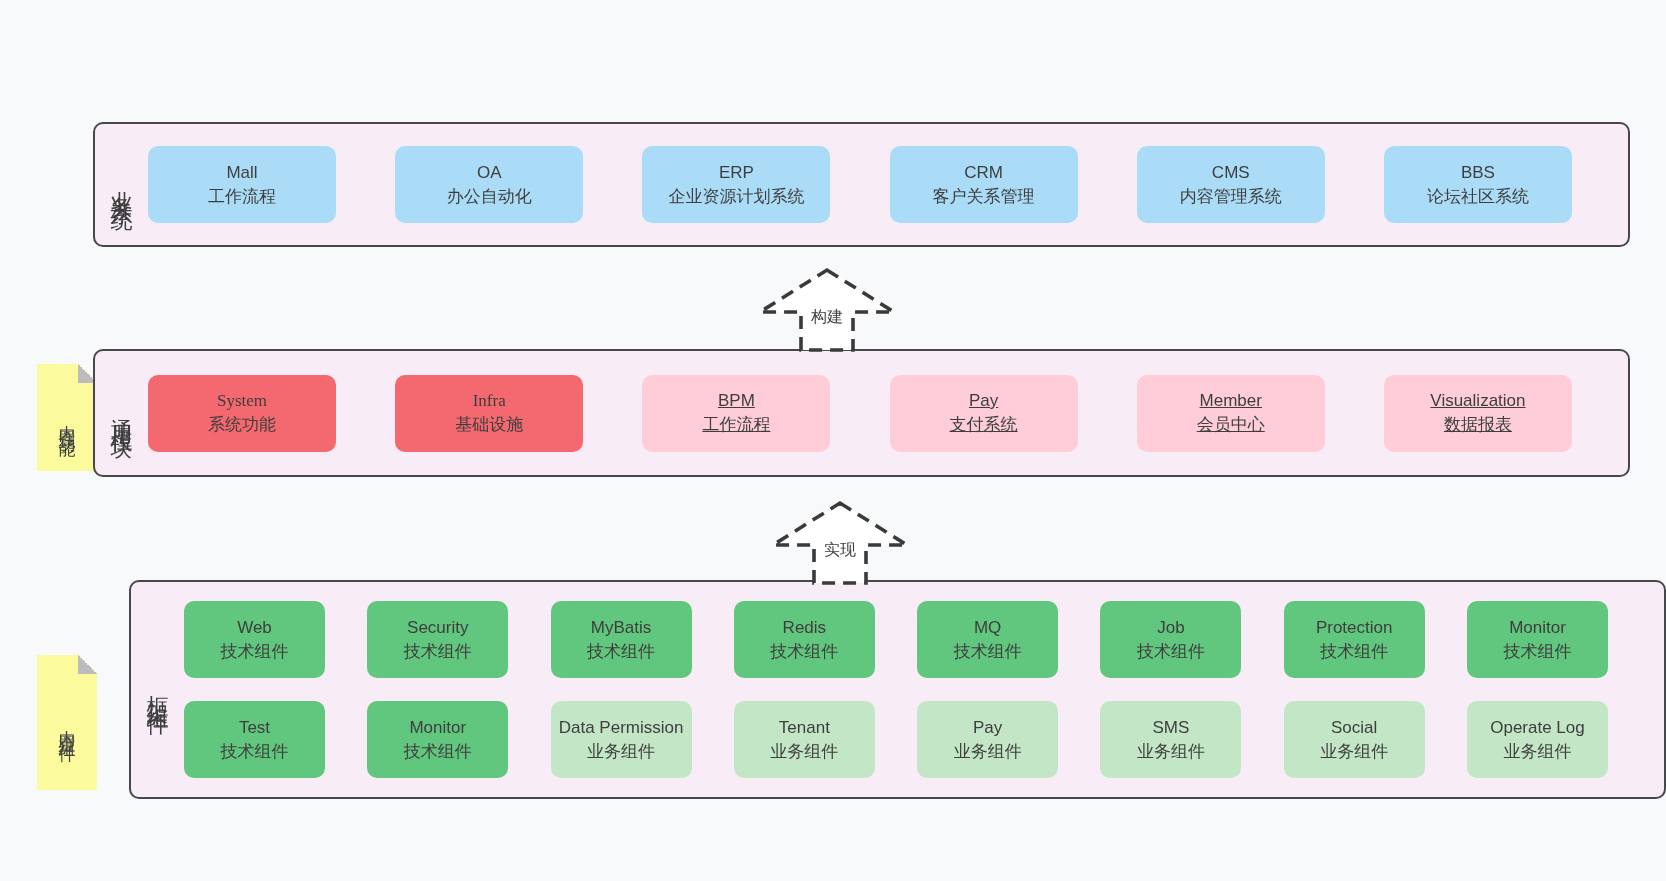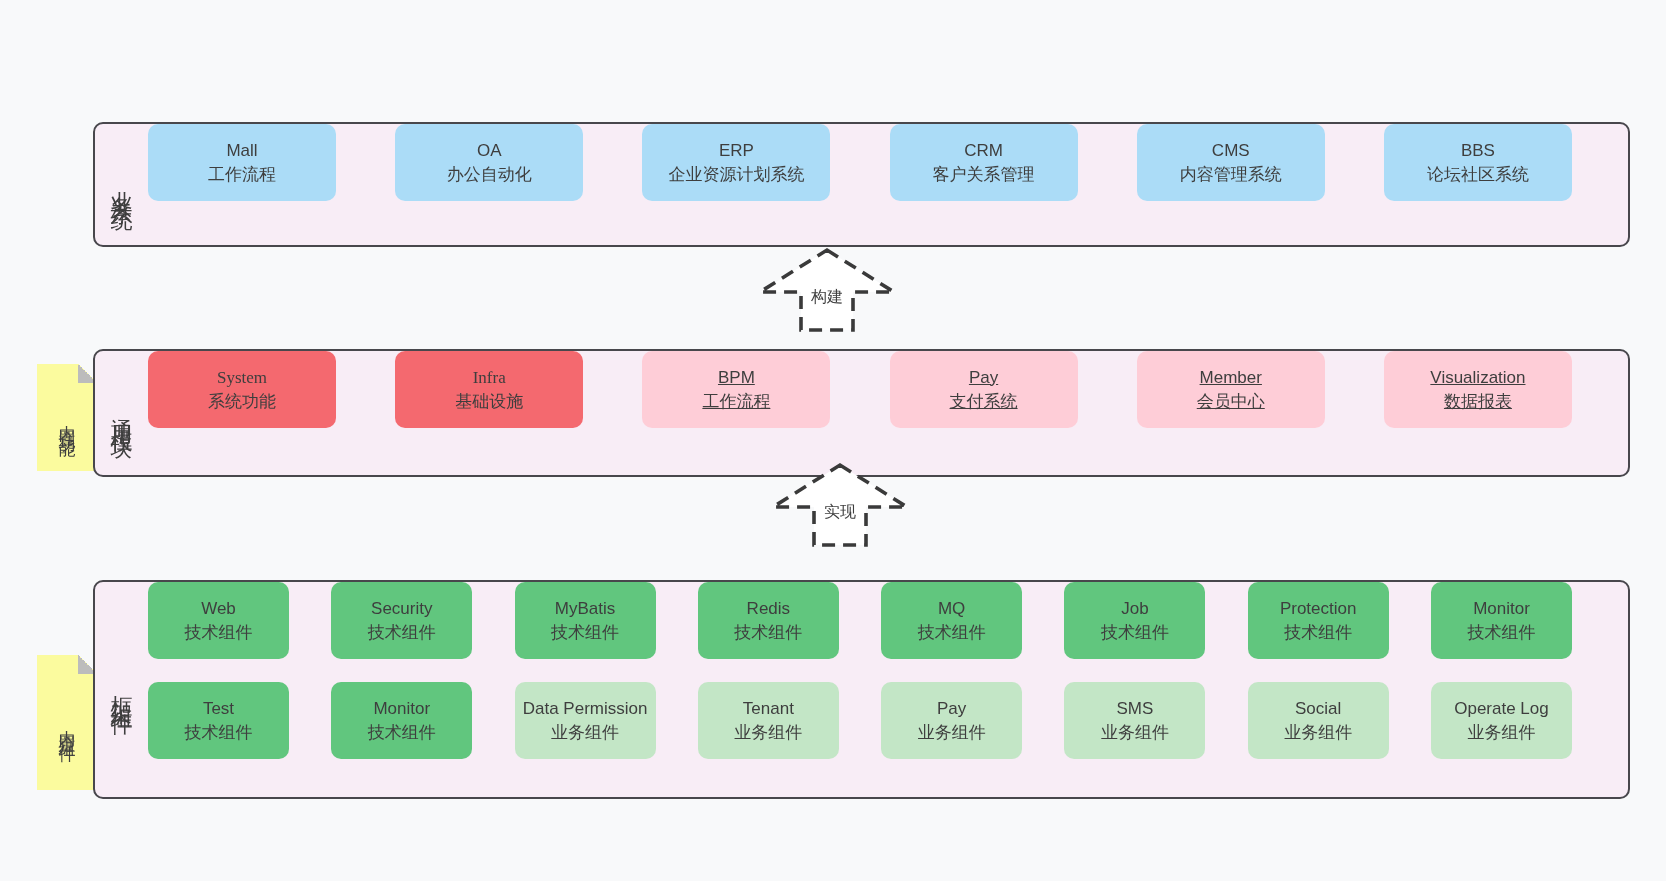--- a/index.html
+++ b/index.html
@@ -16,32 +16,32 @@
   .panel{
     position:absolute;left:93px;width:1533px;
     background:var(--panel-bg,#f8edf6);
     border:2px solid var(--panel-border,#48474c);
     border-radius:10px;
     display:flex;flex-direction:row;
     z-index:2;
   }
   .panel-1{top:122px;height:121px;}
   .panel-2{top:349px;height:124px;}
-  .panel-3{top:580px;height:215px;}
+  .panel-3{top:580px;height:215px;margin-left:36px;}
 
   .side-label{
     width:53px;flex:0 0 53px;
     display:flex;align-items:center;justify-content:center;
     writing-mode:vertical-rl;
     font-size:22px;letter-spacing:6px;
     color:var(--text,#3e3e3e);
   }
   .boxes{
     flex:1;display:flex;flex-direction:column;
-    row-gap:23px;
+    justify-content:center;row-gap:23px;
     padding:0 56px 0 0;
   }
   .box-row{display:flex;flex-direction:row;justify-content:space-between;align-items:center;}
 
   .box{
     height:77px;border-radius:10px;
     display:flex;flex-direction:column;align-items:center;justify-content:center;
     text-align:center;font-size:17px;line-height:24px;
   }
   .panel-1 .box,.panel-2 .box{width:188px;}
@@ -64,22 +64,22 @@
   .sticky-2{top:655px;height:135px;}
   .sticky .sticky-text{
     writing-mode:vertical-rl;
     font-size:17px;letter-spacing:5px;
     color:var(--text,#3e3e3e);
     margin-top:8px;
   }
 
   
   .arrow{position:absolute;width:150px;height:90px;z-index:3;}
-  .arrow-1{left:752px;top:245px;}
-  .arrow-2{left:765px;top:460px;}
+  .arrow-1{left:752px;top:265px;}
+  .arrow-2{left:765px;top:498px;}
   .arrow svg{display:block;width:100%;height:100%;}
   .arrow .arrow-label{
     position:absolute;left:50%;top:58%;
     transform:translate(-50%,-50%);
     background:#ffffff;padding:0 3px;
     font-size:16px;color:var(--text,#3e3e3e);
     white-space:nowrap;
   }
 </style>
 </head>

